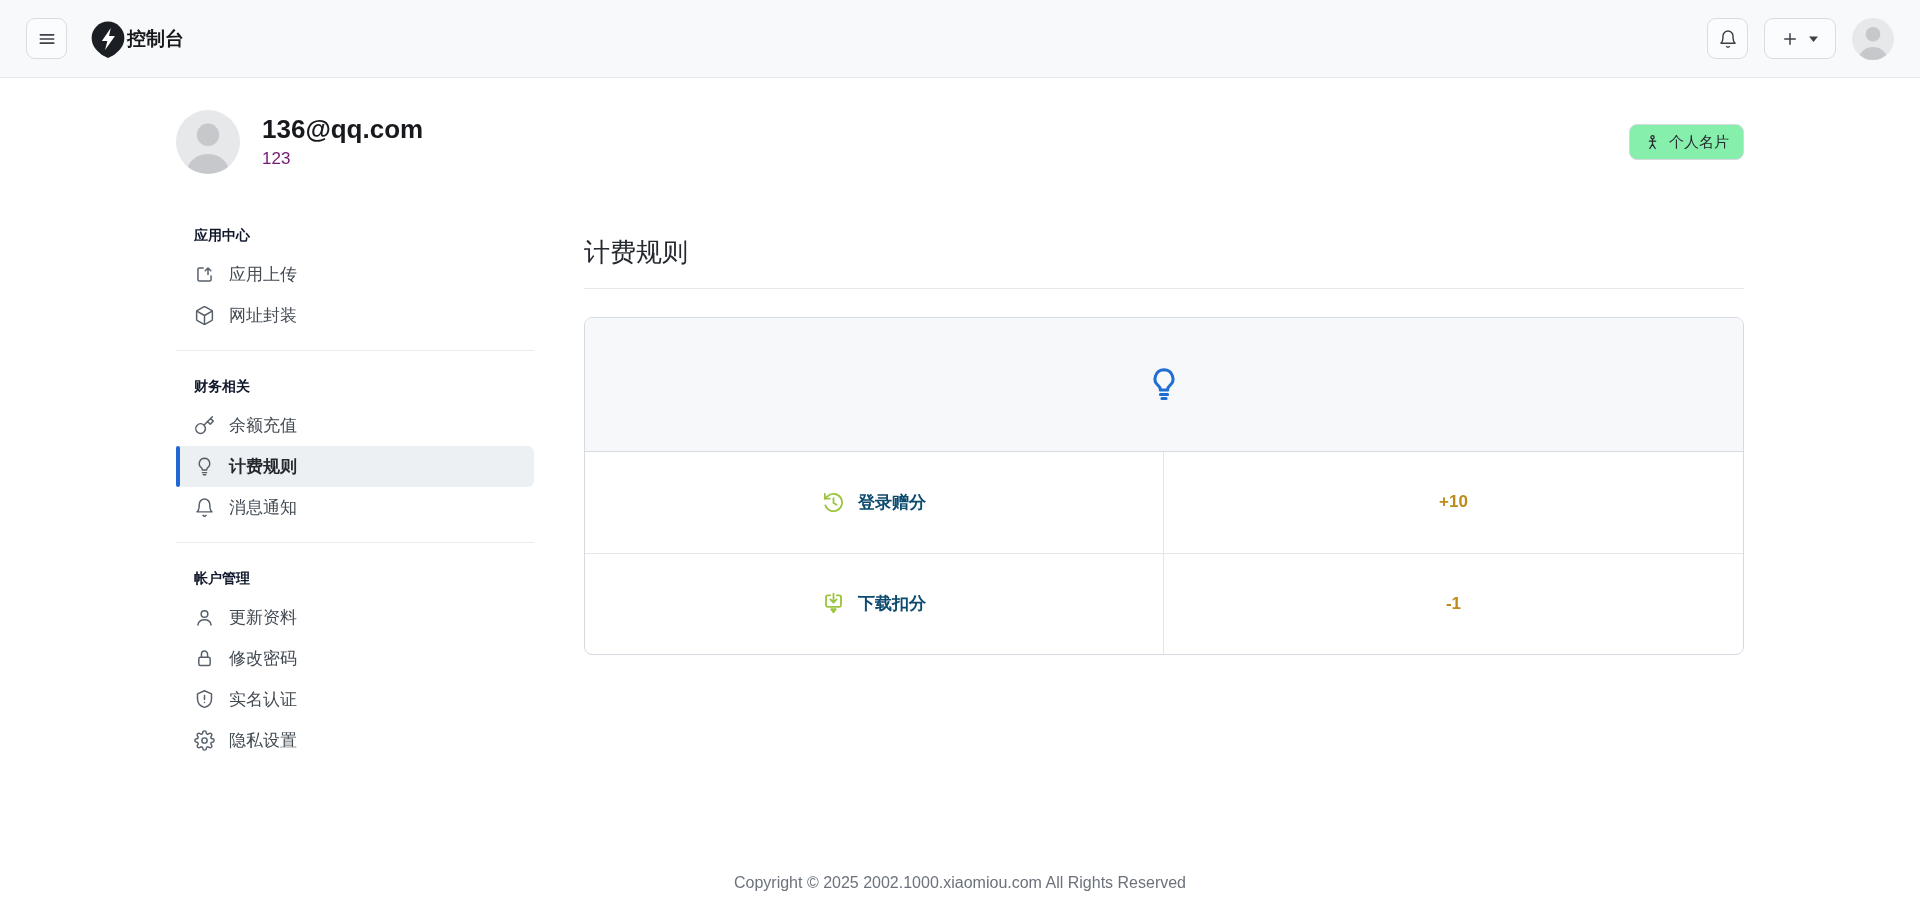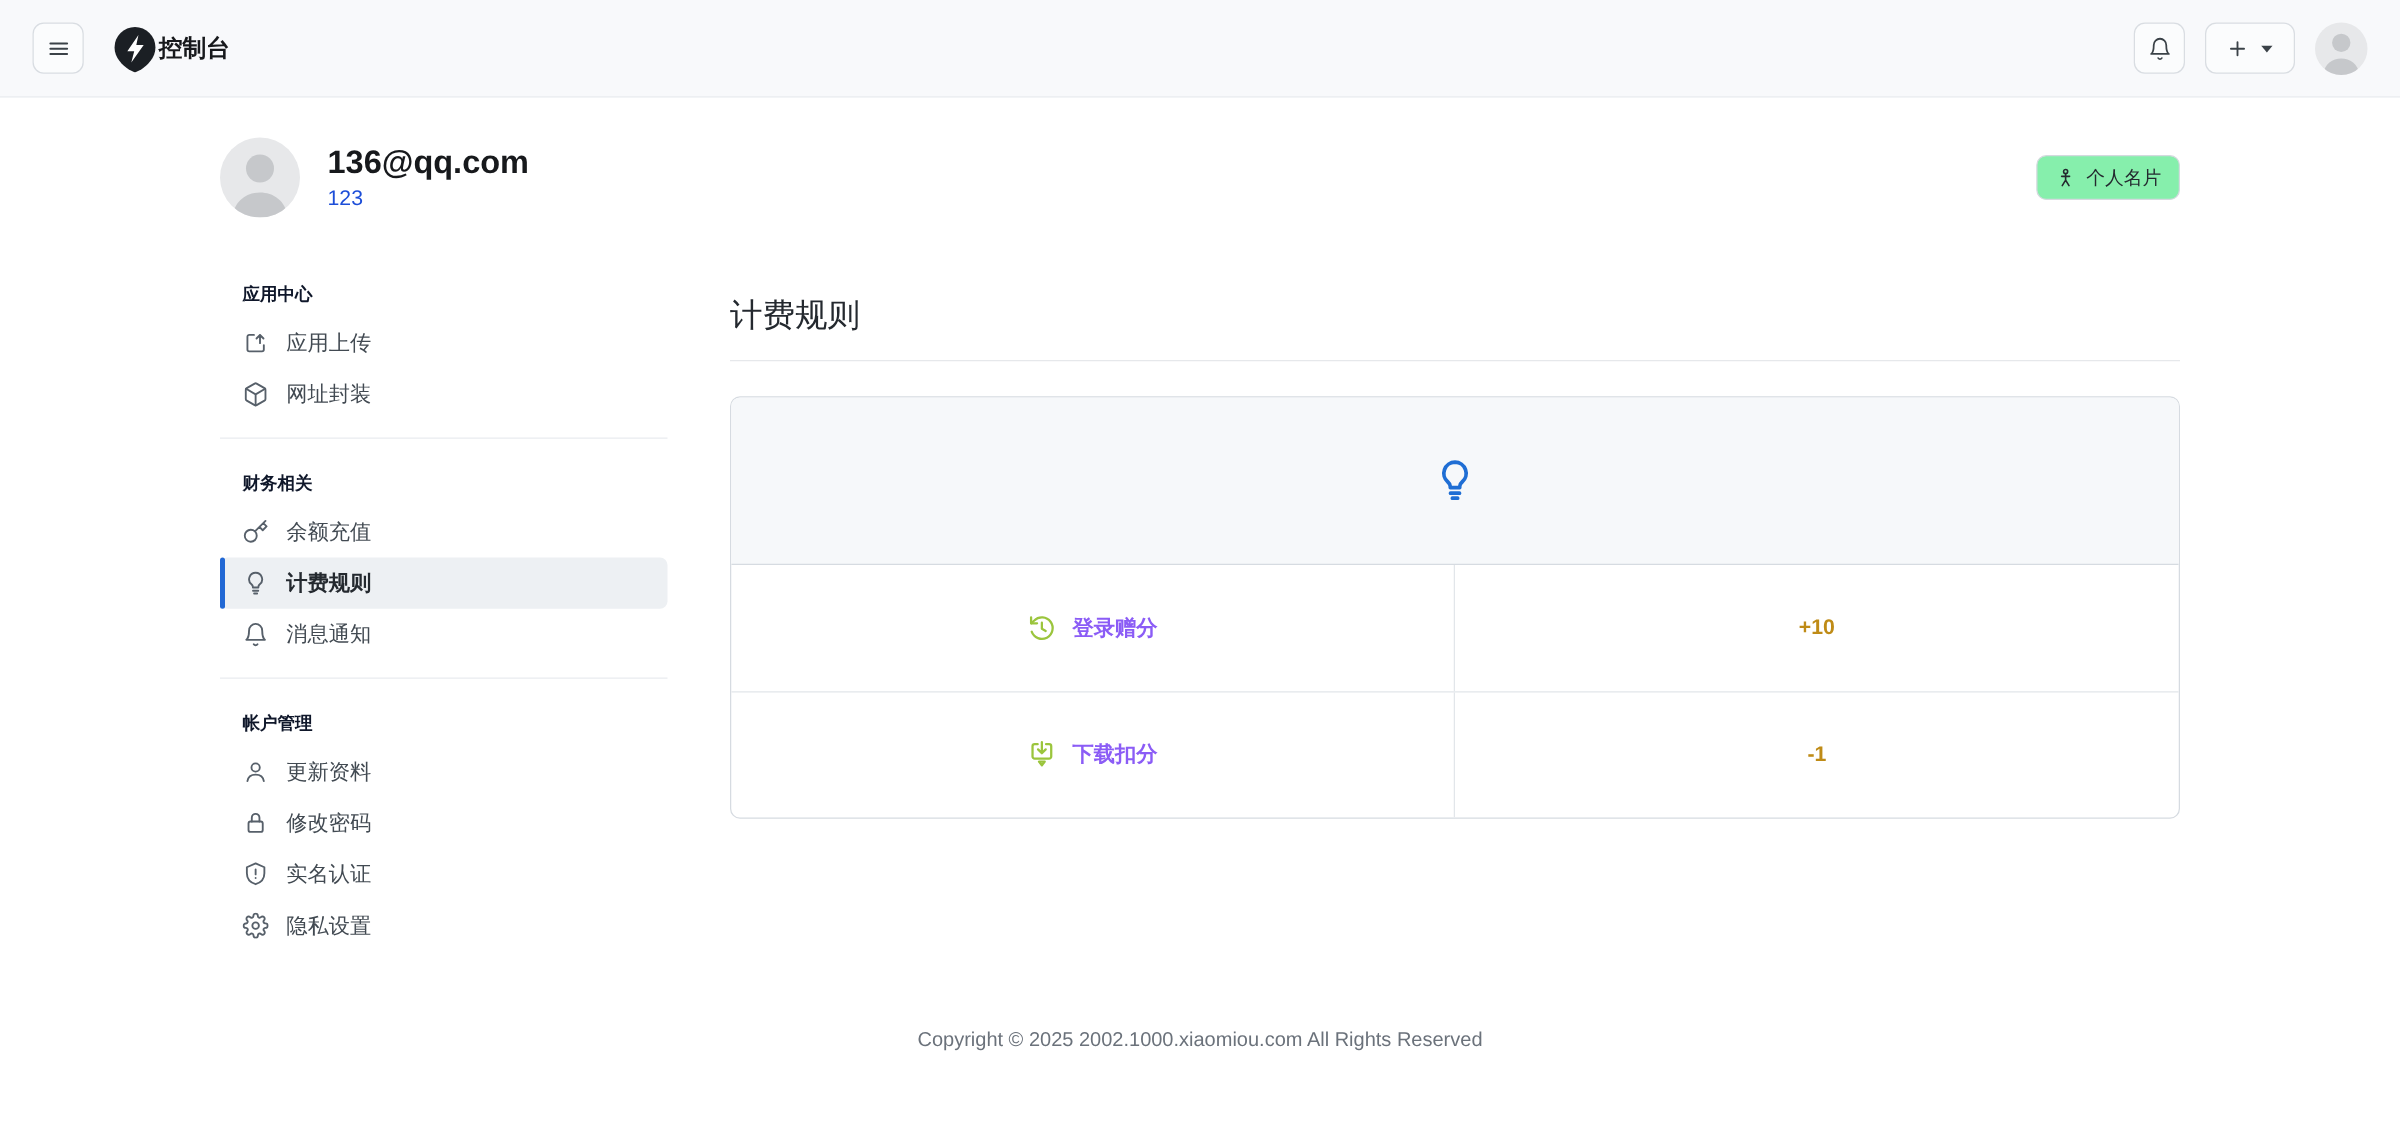--- a/index.html
+++ b/index.html
@@ -32,21 +32,21 @@
   }
   .avatar-nav { width:42px; height:42px; cursor:pointer; }
 
   
   .container { width:1568px; margin:0 auto; }
 
   .profile { display:flex; align-items:center; margin-top:32px; }
   .profile-avatar { width:64px; height:64px; }
   .profile-text { margin-left:22px; }
   .profile-name { font-size:26px; font-weight:bold; color:#17191c; line-height:1.1; }
-  .profile-sub  { font-size:17px; color:#1d4ed8; margin-top:5px; }
+  .profile-sub  { font-size:17px; color:#701a75; margin-top:5px; }
   .card-btn {
     margin-left:auto; height:36px; padding:0 14px;
     display:flex; align-items:center; gap:8px;
     border:1px solid #d4d9de; border-radius:8px; background:#86efac;
     font-size:15px; color:#24292f; font-family:inherit; cursor:pointer;
   }
 
   .columns { display:flex; align-items:flex-start; margin-top:40px; }
 
   
@@ -71,29 +71,29 @@
 
   .rules-card { margin-top:28px; border:1px solid #d6dbe1; border-radius:8px; overflow:hidden; background:#fff; }
   .rules-header {
     height:134px; background:#f6f8fa; border-bottom:1px solid #d6dbe1;
     display:flex; align-items:center; justify-content:center; color:#1f6ed4;
   }
   .rule-row { display:grid; grid-template-columns:1fr 1fr; height:101px; }
   .rule-row + .rule-row { border-top:1px solid #e2e6ea; }
   .rule-label-cell {
     display:flex; align-items:center; justify-content:center; gap:13px;
-    font-size:17px; font-weight:bold; color:#8b5cf6; border-right:1px solid #e2e6ea;
+    font-size:17px; font-weight:bold; color:#0c4a6e; border-right:1px solid #e2e6ea;
   }
   .rule-label-cell svg { color:#9bc53d; flex:none; }
   .rule-value-cell {
     display:flex; align-items:center; justify-content:center;
     font-size:17px; font-weight:bold; color:#bf8b16;
   }
 
-  .footer { text-align:center; margin-top:63px; font-size:16px; color:#6b727b; }
+  .footer { text-align:center; margin-top:113px; font-size:16px; color:#6b727b; }
 </style>
 </head>
 <body>
 
 <header class="navbar">
   <button class="icon-btn">
     <svg width="20" height="20" viewBox="0 0 24 24" fill="none" stroke="currentColor" stroke-width="2" stroke-linecap="round">
         <path d="M4 7h16M4 12h16M4 17h16"></path>
       </svg>
   </button>

